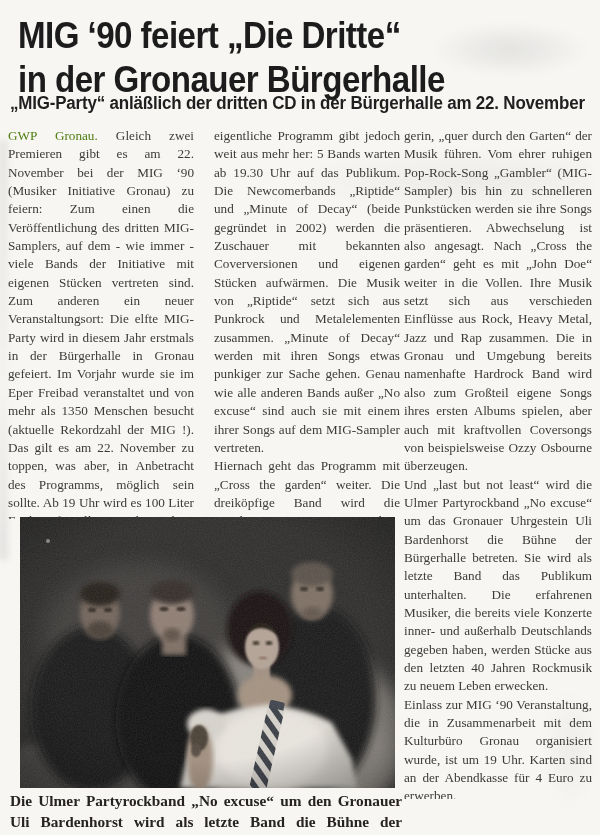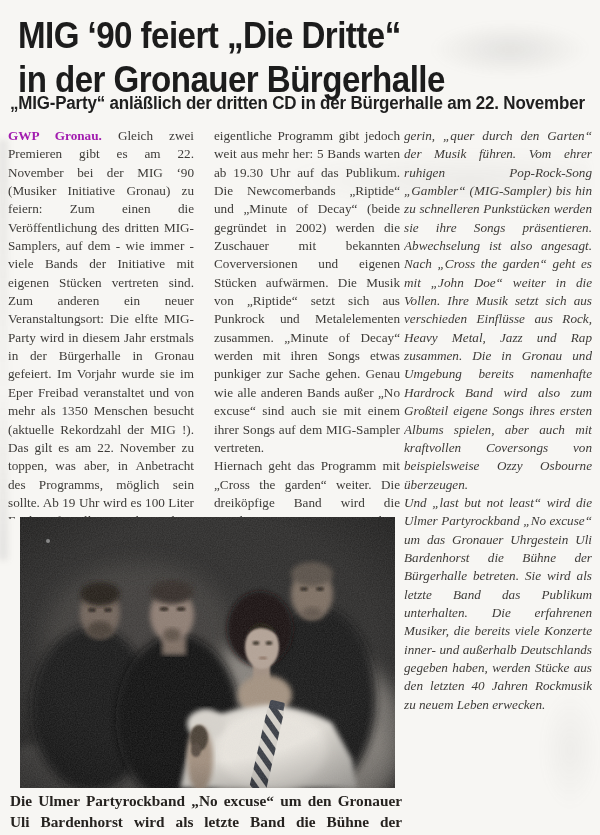--- a/index.html
+++ b/index.html
@@ -38,22 +38,22 @@
   }
 
   .col{
     position:absolute;top:127px;width:186px;overflow:hidden;
     color:#3d3b38;font-size:13.2px;line-height:18.35px;
     text-align:justify;
   }
   .col p{margin:0;}
   .col1{left:8px;height:392px;}
   .col2{left:214px;height:392px;}
-  .col3{left:404px;width:188px;height:672px;font-style:italic;}
-  .lead{color:#a21caf;font-weight:bold;}
+  .col3{left:404px;width:188px;height:672px;}
+  .lead{color:#4d7c0f;font-weight:normal;}
 
   .photo{
     position:absolute;left:20px;top:517px;width:375px;height:271px;margin:0;
     background:#2b2a29;
   }
   .photo svg{display:block;}
 
   .caption{
     position:absolute;left:10px;top:791px;width:392px;margin:0;
     font-weight:bold;color:#262320;
@@ -82,20 +82,21 @@
   </div>
 
   <div class="col col2">
     <p class="para">eigentliche Programm gibt jedoch weit aus mehr her: 5 Bands warten ab 19.30 Uhr auf das Publikum. Die Newcomerbands „Riptide“ und „Minute of Decay“ (beide gegründet in 2002) werden die Zuschauer mit bekannten Coverversionen und eigenen Stücken aufwärmen. Die Musik von „Riptide“ setzt sich aus Punkrock und Metalelementen zusammen. „Minute of Decay“ werden mit ihren Songs etwas punkiger zur Sache gehen. Genau wie alle anderen Bands außer „No excuse“ sind auch sie mit einem ihrer Songs auf dem MIG-Sampler vertreten.</p>
     <p class="para">Hiernach geht das Programm mit „Cross the garden“ weiter. Die dreiköpfige Band wird die Zuschauer, zusammen mit ihrer Sän-</p>
   </div>
 
   <div class="col col3">
     <p class="para">gerin, „quer durch den Garten“ der Musik führen. Vom ehrer ruhigen Pop-Rock-Song „Gambler“ (MIG-Sampler) bis hin zu schnelleren Punkstücken werden sie ihre Songs präsentieren. Abwechselung ist also angesagt. Nach „Cross the garden“ geht es mit „John Doe“ weiter in die Vollen. Ihre Musik setzt sich aus verschieden Einflüsse aus Rock, Heavy Metal, Jazz und Rap zusammen. Die in Gronau und Umgebung bereits namenhafte Hardrock Band wird also zum Großteil eigene Songs ihres ersten Albums spielen, aber auch mit kraftvollen Coversongs von beispielsweise Ozzy Osbourne überzeugen.</p>
     <p class="para">Und „last but not least“ wird die Ulmer Partyrockband „No excuse“ um das Gronauer Uhrgestein Uli Bardenhorst die Bühne der Bürgerhalle betreten. Sie wird als letzte Band das Publikum unterhalten. Die erfahrenen Musiker, die bereits viele Konzerte inner- und außerhalb Deutschlands gegeben haben, werden Stücke aus den letzten 40 Jahren Rockmusik zu neuem Leben erwecken.</p>
+    <p class="para">Einlass zur MIG ‘90 Veranstaltung, die in Zusammenarbeit mit dem Kulturbüro Gronau organisiert wurde, ist um 19 Uhr. Karten sind an der Abendkasse für 4 Euro zu erwerben.</p>
   </div>
 
   <figure class="photo">
     <svg width="375" height="271" viewBox="0 0 375 271" xmlns="http://www.w3.org/2000/svg">
       <defs>
         <filter id="b1">
             <feGaussianBlur stdDeviation="1.2"></feGaussianBlur>
           </filter>
         <filter id="b2">
             <feGaussianBlur stdDeviation="2.5"></feGaussianBlur>

